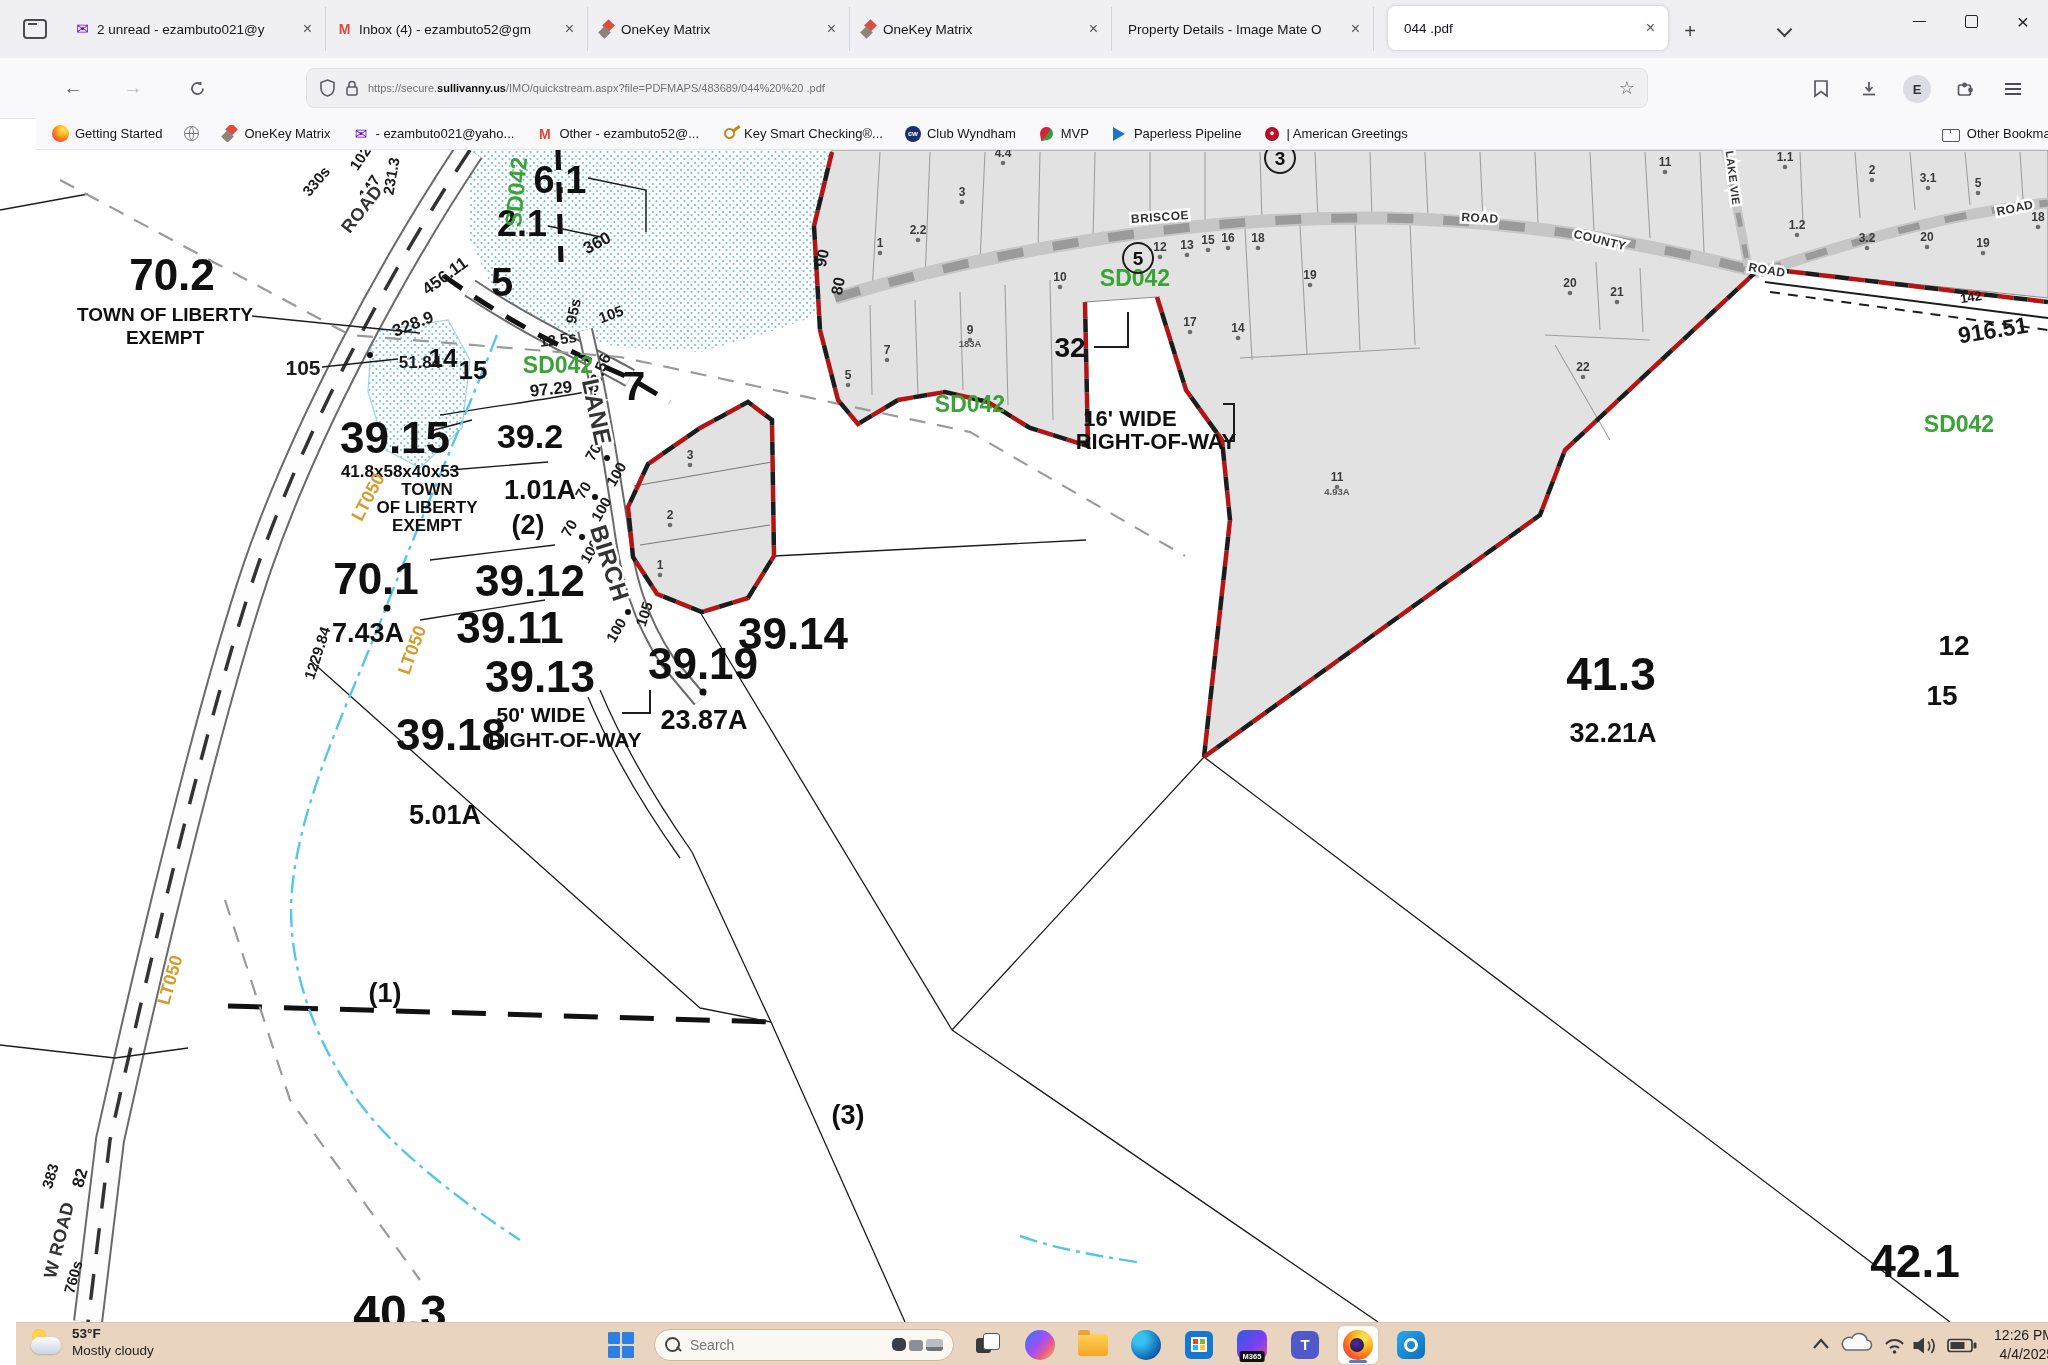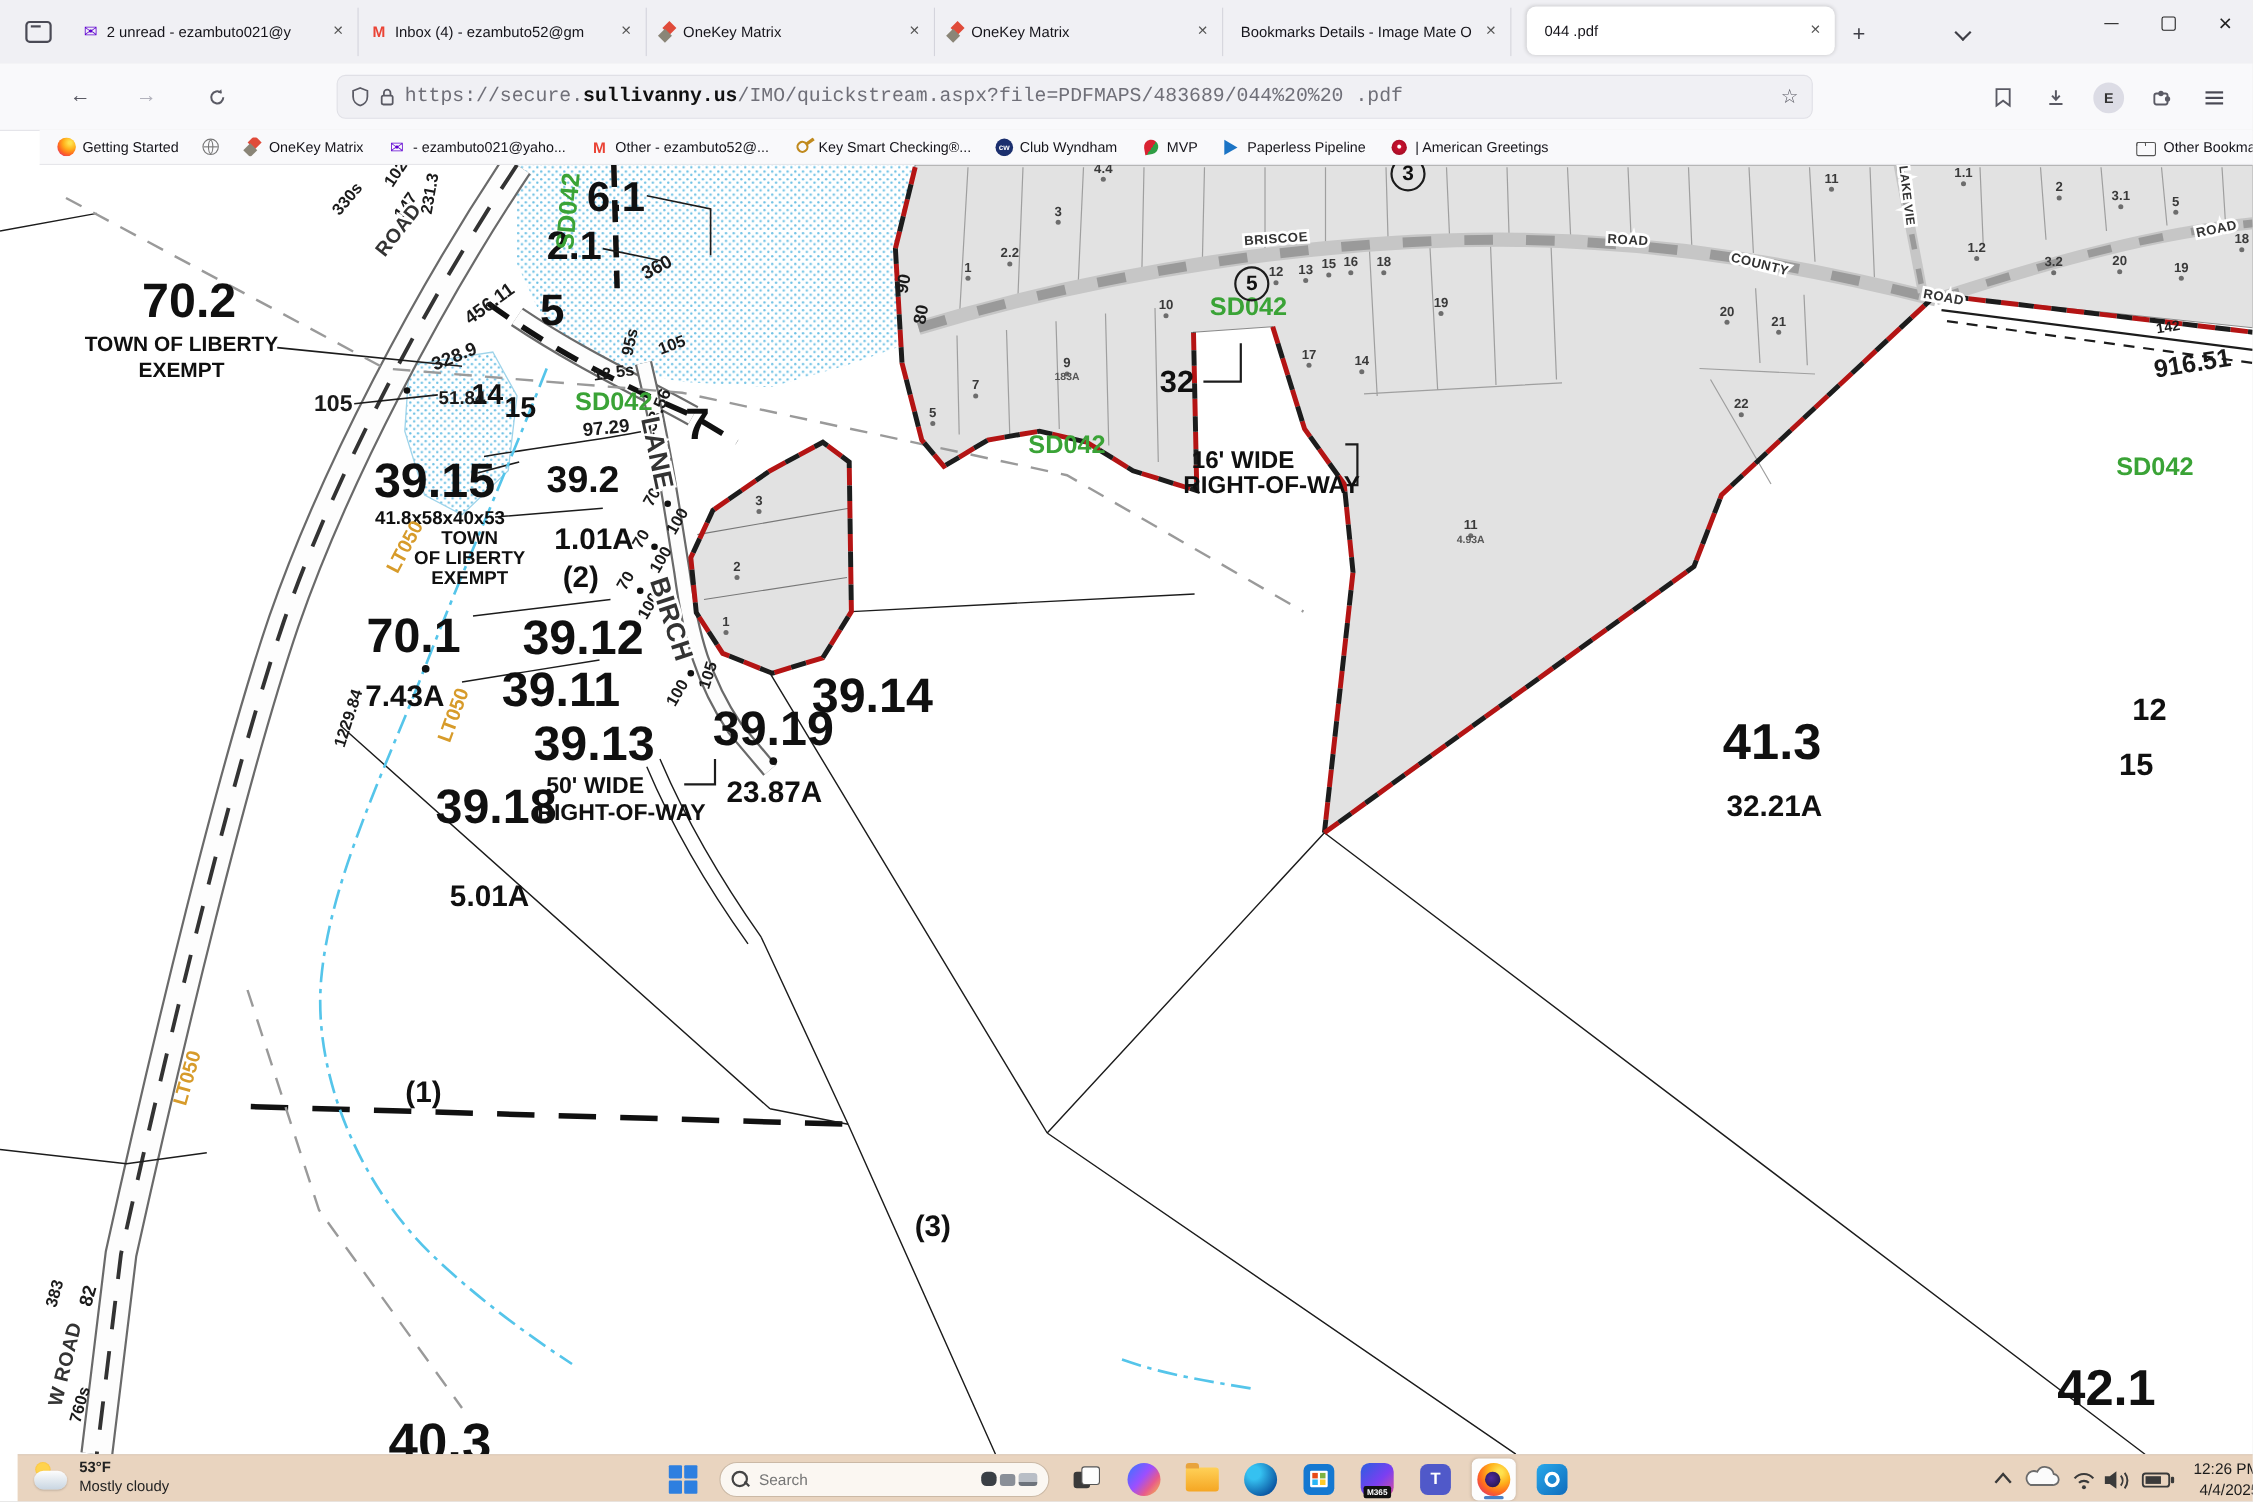--- a/index.html
+++ b/index.html
@@ -21,21 +21,21 @@
   .winctl{position:absolute;top:0;height:42px;width:50px;display:flex;align-items:center;justify-content:center;color:#222;}
   .wmin{width:13px;border-top:1.6px solid #222;}
   .wmax{width:11px;height:11px;border:1.6px solid #222;border-radius:2px;}
   .wclose{font-size:21px;line-height:1;}
 
   
   #toolbar{position:absolute;left:0;top:58px;width:2048px;height:60px;background:#f9f9fb;border-bottom:1px solid #e3e3e8;}
   .navbtn{position:absolute;top:13px;width:34px;height:34px;display:flex;align-items:center;justify-content:center;font-size:19px;color:#5a5a64;border-radius:6px;}
   #urlbar{position:absolute;left:306px;top:68px;right:400px;height:40px;background:#f0f0f4;border:1px solid #e0e0e6;border-radius:8px;display:flex;align-items:center;padding:0 12px;top:10px;box-sizing:border-box;}
   #urlbar svg{flex:none;margin-right:9px;}
-  #urltext{flex:1;font-size:18px;color:#6f6f78;white-space:nowrap;overflow:hidden;font-family:Liberation Mono, monospace;}
+  #urltext{flex:1;font-size:11px;color:#6f6f78;white-space:nowrap;overflow:hidden;}
   #urltext .dom{color:#111;font-weight:700;}
   #star{flex:none;font-size:18px;color:#5a5a64;}
   .ricon{position:absolute;top:14px;width:34px;height:34px;display:flex;align-items:center;justify-content:center;border-radius:6px;}
   #avatarE{width:28px;height:28px;border-radius:50%;background:#dcdce5;color:#333;font-size:13px;font-weight:700;display:flex;align-items:center;justify-content:center;}
   .burger{width:16px;height:2px;background:#4a4a55;box-shadow:0 -5px 0 #4a4a55,0 5px 0 #4a4a55;}
 
   
   #bookmarksbar{position:absolute;left:0;top:118px;width:2048px;height:32px;background:#f9f9fb;border-bottom:1px solid #e6e6ea;display:flex;align-items:center;padding:0 16px;box-sizing:border-box;font-size:13px;color:#15141a;margin-left:36px;}
   #bmleft{display:flex;align-items:center;gap:22px;flex:1;overflow:hidden;}
   .bm{display:flex;align-items:center;gap:6px;white-space:nowrap;}
@@ -151,21 +151,21 @@
         </div>
         <div class="tab">
           <span class="ic ok">
             <i></i>
             <b></b>
           </span>
           <span class="tabtitle">OneKey Matrix</span>
           <span class="tclose">×</span>
         </div>
         <div class="tab">
-          <span class="tabtitle">Bookmarks Details - Image Mate O</span>
+          <span class="tabtitle">Property Details - Image Mate O</span>
           <span class="tclose">×</span>
         </div>
         <div class="tab active">
           <span class="tabtitle">044 .pdf</span>
           <span class="tclose">×</span>
         </div>
       </div>
     <div class="tbtn" style="left:1674px;">+</div>
     <div class="tbtn" style="left:1768px;">
         <span class="chev"></span>

